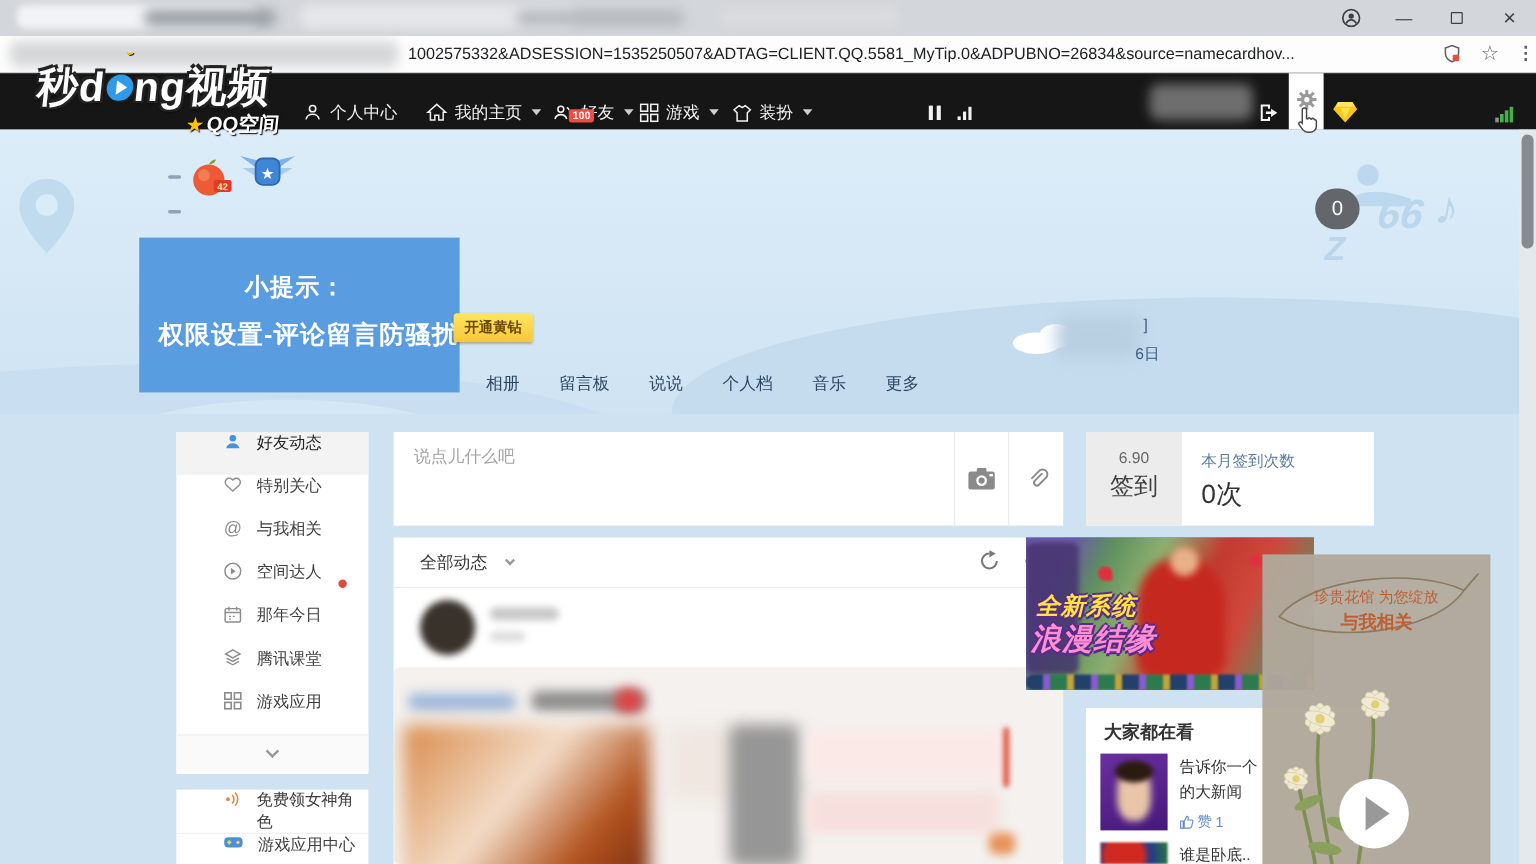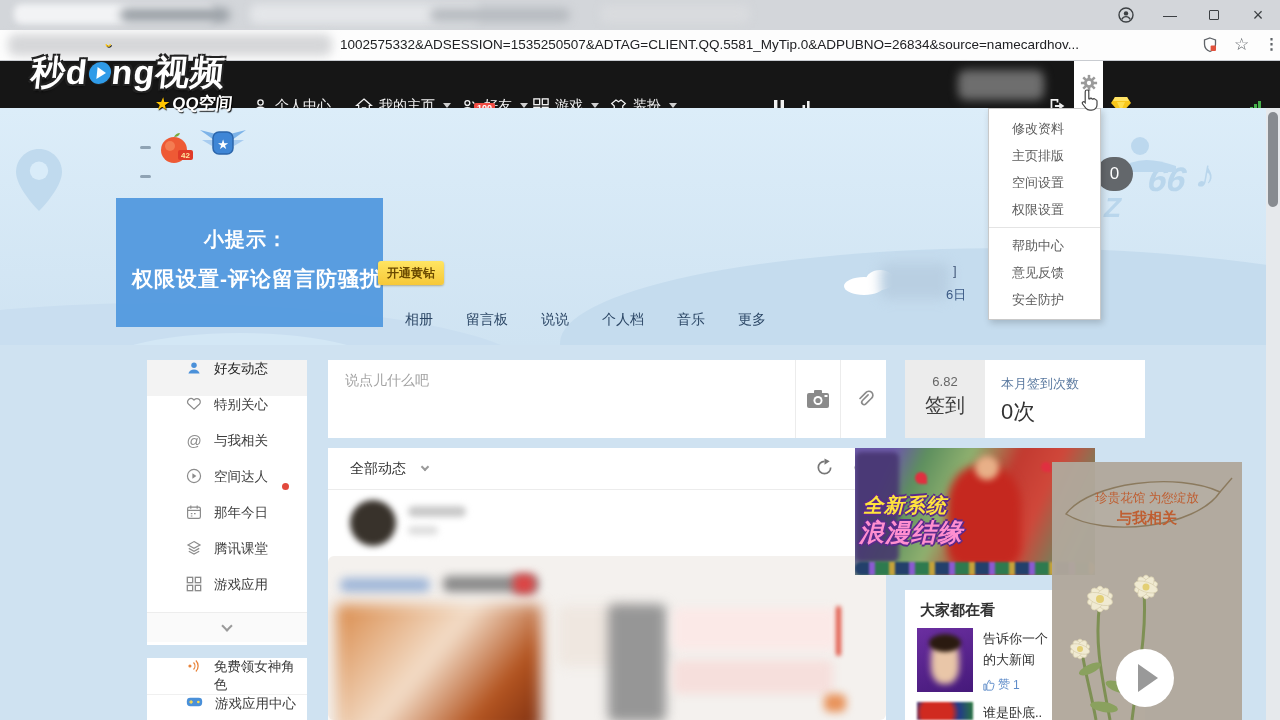--- a/index.html
+++ b/index.html
@@ -19,21 +19,21 @@
 .watermark{position:absolute;left:30px;top:50px;z-index:90;transform:skewX(-6deg)}
 .wm-main{font-size:34px;font-weight:bold;color:#fff;letter-spacing:1px;
  text-shadow:-2px -2px 0 #222,2px -2px 0 #222,-2px 2px 0 #222,2px 2px 0 #222,0 3px 2px rgba(0,0,0,.5)}
 .wm-play{display:inline-block;width:22px;height:22px;background:#2f9be8;border-radius:50%;position:relative;vertical-align:baseline;margin:0 1px;box-shadow:-1px -1px 0 #222,1px 1px 0 #222}
 .wm-play i{position:absolute;left:8px;top:5px;border-left:9px solid #fff;border-top:6px solid transparent;border-bottom:6px solid transparent}
 .wm-breve{position:absolute;left:72px;top:-8px;color:#ffc400;font-weight:bold;font-size:16px;text-shadow:1px 1px 0 #222}
 .wm-sub{margin-left:128px;margin-top:-4px;font-size:17px;font-weight:bold;color:#fff;text-shadow:1px 1px 1px #000}
 .wm-star{color:#ffc400;margin-right:3px;font-size:15px}
 
 .qznav{position:absolute;left:0;top:61px;width:1280px;height:47px;background:#161616}
-.qn-item{position:absolute;top:16px;height:57px;display:flex;align-items:center;gap:6px;color:#f2f2f2;font-size:14px;cursor:pointer}
+.qn-item{position:absolute;top:4px;height:57px;display:flex;align-items:center;gap:6px;color:#f2f2f2;font-size:14px;cursor:pointer}
 .caret{width:0;height:0;border-left:4px solid transparent;border-right:4px solid transparent;border-top:5px solid #cfcfcf;margin-left:2px}
 .qn-badge{position:absolute;top:6px;left:14px;background:#f04c43;color:#fff;font-size:9px;line-height:11px;padding:0 3px;border-radius:2px;font-weight:bold}
 .qn-search{position:absolute;left:829px;top:75px;width:126px;height:23px;background:#2b2b2b;border:1px solid #4a4a4a;display:flex;align-items:center}
 .qn-search input{flex:1;background:transparent;border:none;outline:none;color:#9b9b9b;font-size:12px;padding:0 6px;font-family:"Liberation Sans",sans-serif}
 .gearcol{position:absolute;left:1074px;top:61px;width:29px;height:47px;background:#fff;z-index:55}
 .sigbar{display:inline-block;width:3px;background:#46b14c;margin-right:1px;vertical-align:bottom}
 
 .dropdown{position:absolute;left:988px;top:108px;width:113px;background:#fff;border:1px solid #c9c9c9;box-shadow:2px 3px 7px rgba(0,0,0,.18);z-index:54;padding:6px 0}
 .dd-item{height:27px;line-height:27px;padding-left:23px;font-size:13px;color:#5c5c5c;cursor:pointer}
 .dd-div{height:1px;background:#e4e4e4;margin:4px 0}
@@ -224,30 +224,20 @@
       <circle cx="10" cy="10" r="2.4" fill="#fff"></circle>
     </svg>
   </div>
 
   <div class="cursor">
     <svg width="21" height="26" viewBox="0 0 21 26">
         <path d="M8 2c1 0 1.8.8 1.8 1.8v7l1 .2c.1-.5.6-.9 1.1-.9.6 0 1 .4 1.2.9l.9.2c.1-.4.5-.7 1-.7.6 0 1.1.4 1.2 1l.8.3c.6.2 1 .8 1 1.4v3.7c0 3-2.4 5.3-5.4 5.3h-1.7c-1.6 0-3.1-.8-4.1-2L3.6 16c-.5-.6-.4-1.5.2-2 .5-.4 1.3-.4 1.8.1l.6.6V3.8C6.2 2.8 7 2 8 2z" fill="#fff" stroke="#444" stroke-width="1.2"></path>
       </svg>
   </div>
 
-  <div class="dropdown">
-    <div class="dd-item">修改资料</div>
-    <div class="dd-item">主页排版</div>
-    <div class="dd-item">空间设置</div>
-    <div class="dd-item">权限设置</div>
-    <div class="dd-div"></div>
-    <div class="dd-item">帮助中心</div>
-    <div class="dd-item">意见反馈</div>
-    <div class="dd-item">安全防护</div>
-  </div>
 
   <div class="banner">
     <div class="hill" style="left:-220px;top:195px;width:760px;height:150px;background:#c9def0"></div>
     <div class="hill" style="left:560px;top:140px;width:900px;height:190px;background:#c5dcee"></div>
     <div class="hill" style="left:90px;top:225px;width:300px;height:80px;background:#d3e7f5"></div>
 
     <svg class="abs" style="left:16px;top:40px" width="46" height="64" viewBox="0 0 40 54">
         <path d="M20 0C9 0 0 9 0 20c0 14 20 34 20 34s20-20 20-34C40 9 31 0 20 0z" fill="#c0daee"></path>
         <circle cx="20" cy="19" r="8" fill="#d9ecf9"></circle>
       </svg>
@@ -430,21 +420,21 @@
       <div class="blurblob" style="left:280px;top:48px;width:58px;height:118px;background:#969696;filter:blur(6px)"></div>
       <div class="blurblob" style="left:345px;top:52px;width:165px;height:42px;background:#fbe9e7;filter:blur(5px)"></div>
       <div class="blurblob" style="left:508px;top:50px;width:5px;height:50px;background:#e05545;filter:blur(2px)"></div>
       <div class="blurblob" style="left:345px;top:104px;width:160px;height:34px;background:#f6dfdc;filter:blur(5px)"></div>
       <div class="blurblob" style="left:496px;top:138px;width:22px;height:18px;background:#e8925a;filter:blur(4px)"></div>
     </div>
   </div>
 
   <div class="card" style="left:905px;top:360px;width:240px;height:78px">
     <div class="signin-left">
-      <div style="margin-top:14px;font-size:13px;color:#666">6.82</div>
+      <div style="margin-top:14px;font-size:13px;color:#666">6.90</div>
       <div style="margin-top:3px;font-size:20px;color:#3f3f3f">签到</div>
     </div>
     <div style="position:absolute;left:96px;top:0">
       <div style="margin-top:15px;font-size:13px;color:#5b7aa0">本月签到次数</div>
       <div style="margin-top:4px;font-size:22px;color:#333">0次</div>
     </div>
   </div>
 
   <div class="card" style="left:855px;top:448px;width:240px;height:127px;overflow:hidden;background:#1d4ed8">
     <div class="blurblob" style="left:-8px;top:-6px;width:260px;height:140px;background:linear-gradient(115deg,#6d5aa8 0%,#6d5aa8 16%,#5d8f5e 26%,#8fb06f 40%,#c23a30 55%,#d0473a 68%,#5f8f63 85%,#3f6f52 100%);filter:blur(3px)"></div>

